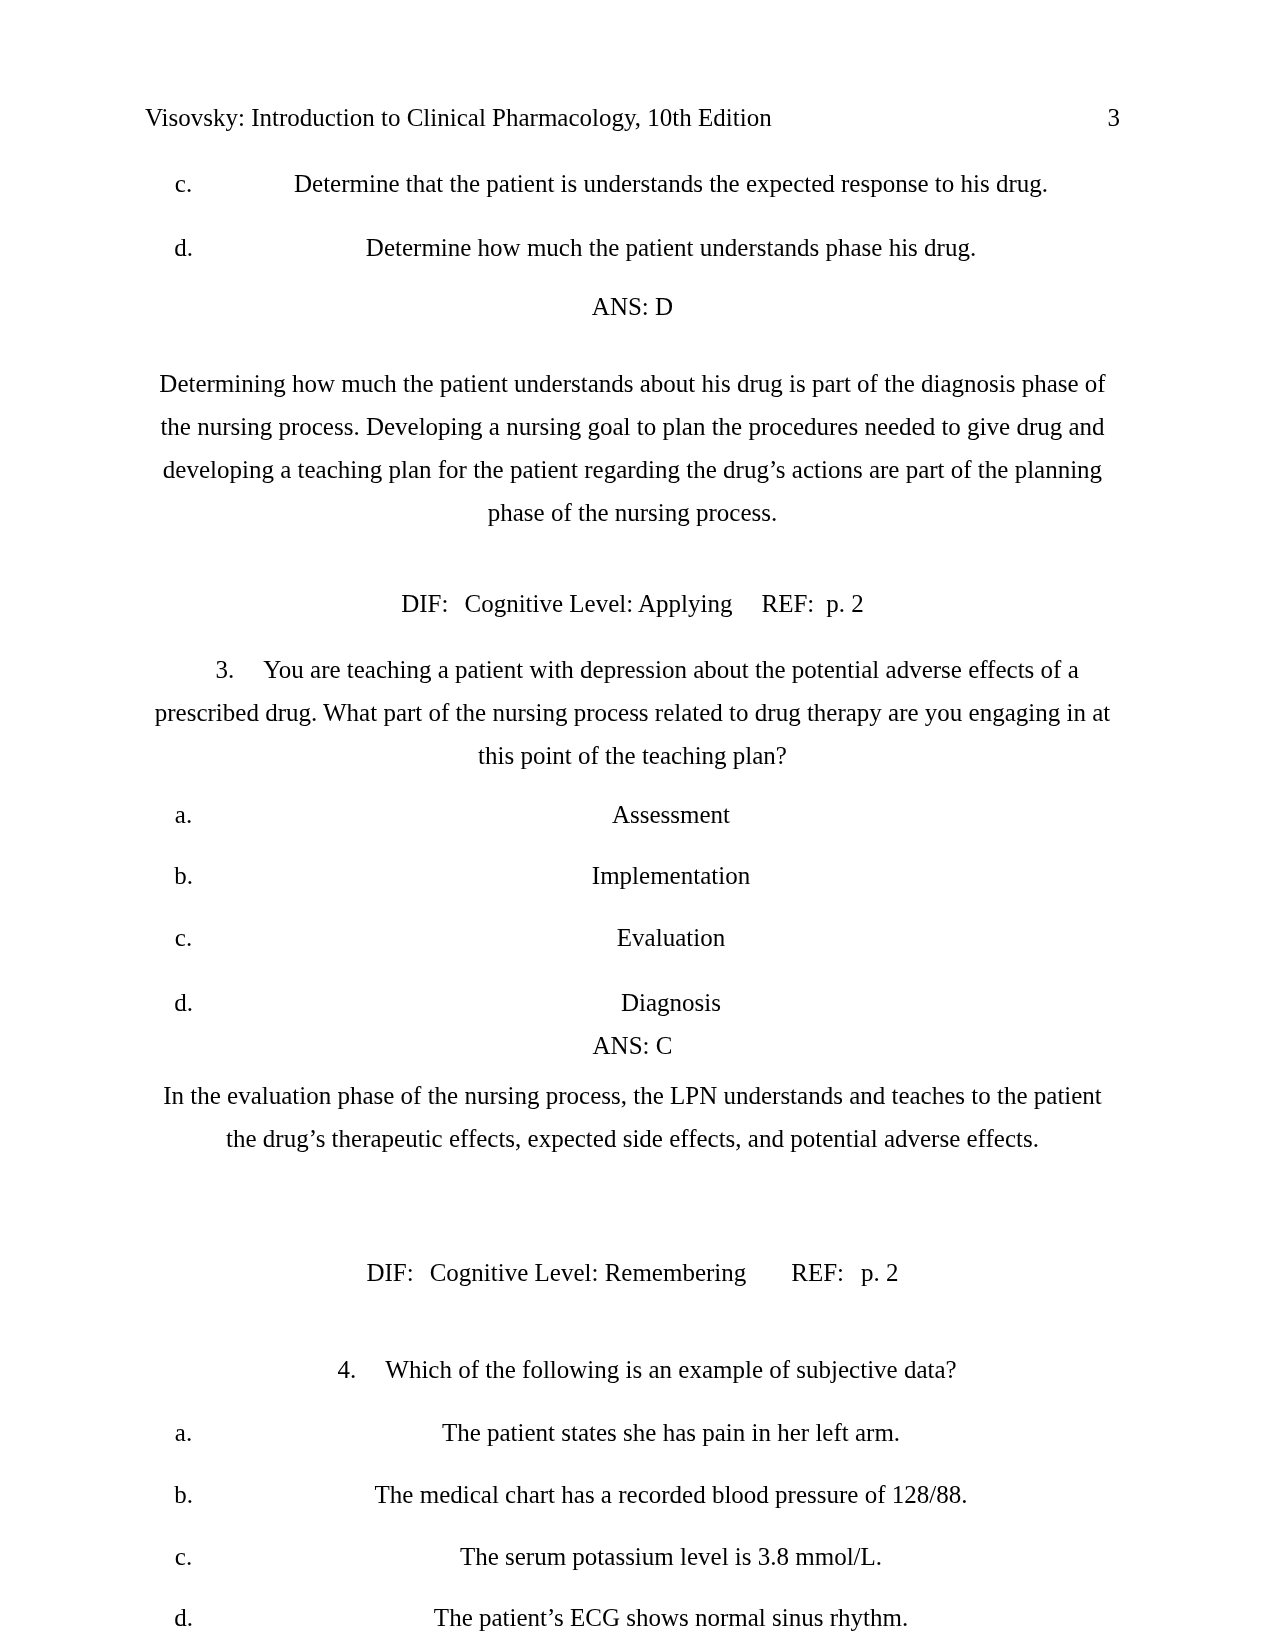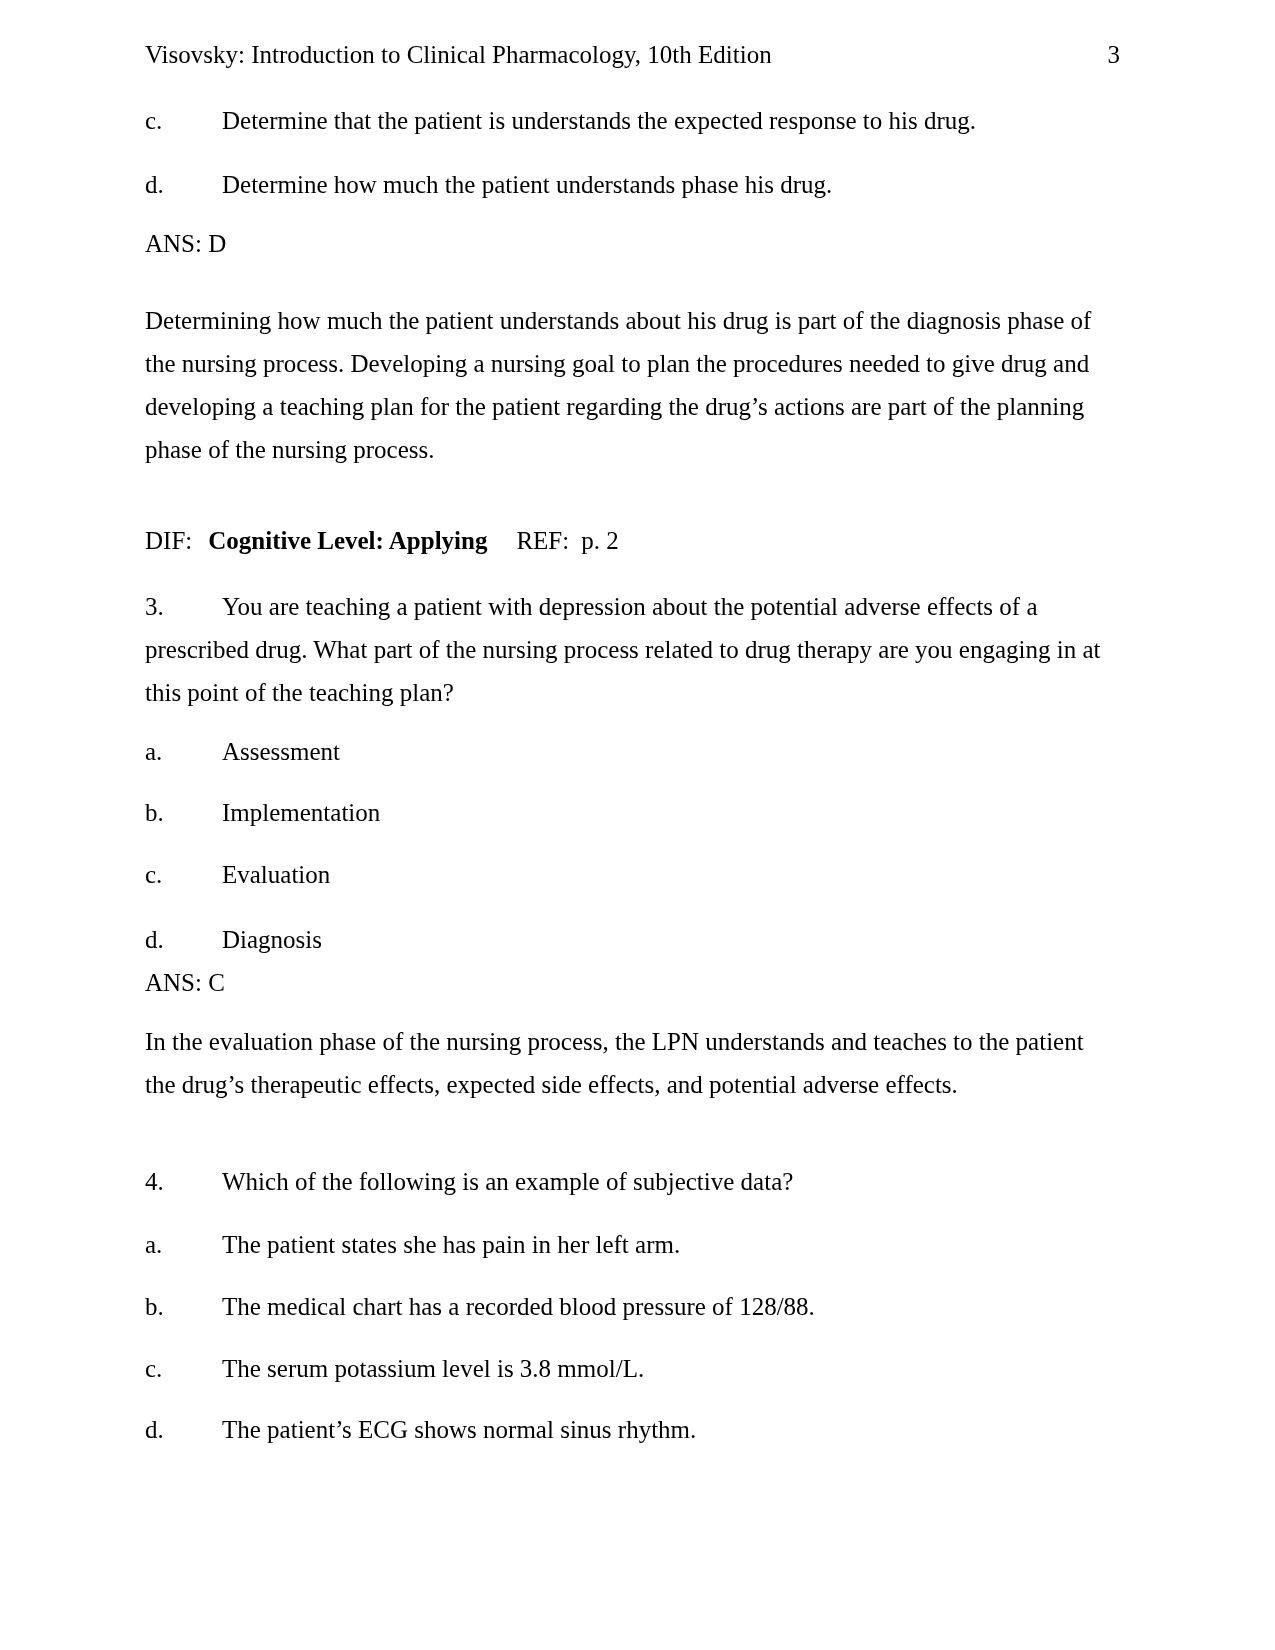--- a/index.html
+++ b/index.html
@@ -11,21 +11,22 @@
     width: 1275px;
     height: 1650px;
     font-family: "Liberation Serif", "DejaVu Serif", serif;
     font-size: 25px;
     color: #000000;
     overflow: hidden;
   }
   .page {
     box-sizing: content-box;
     width: 975px;
-    padding: 33px 155px 0 145px;
+    padding: 96px 155px 0 145px;
+    text-align: center;
   }
   .line, .para, .stem, .dif, .option, .page-header {
     margin: 0;
     line-height: 43px;
     font-weight: 400;
   }
   .page-header {
     display: flex;
     justify-content: space-between;
   }
@@ -34,21 +35,21 @@
   }
   .letter {
     display: inline-block;
     flex: 0 0 77px;
     width: 77px;
   }
   .opt-text {
     flex: 1 1 auto;
   }
   
-  .dif .g1 { margin-left: 16px; font-weight: bold; }
+  .dif .g1 { margin-left: 16px; }
   .dif .g2 { margin-left: 29px; margin-top: 8px; }
   .dif .g3 { margin-left: 12px; }
   .dif.wide .g2 { margin-left: 45px; }
   .dif.wide .g3 { margin-left: 17px; }
 </style>
 </head>
 <body>
 
 <div class="page">
 
@@ -90,22 +91,25 @@
     <span class="letter">c.</span>
     <span class="opt-text">Evaluation</span>
   </div>
   <div class="option" style="margin-top:22px">
     <span class="letter">d.</span>
     <span class="opt-text">Diagnosis</span>
   </div>
 
   <p class="line" style="margin-top:0">ANS: C</p>
 
-  <p class="para" style="margin-top:16px">In the evaluation phase of the nursing process, the LPN understands and teaches to the patient the drug’s therapeutic effects, expected side effects, and potential adverse effects.</p>
+  <p class="para" style="margin-top:7px">In the evaluation phase of the nursing process, the LPN understands and teaches to the patient the drug’s therapeutic effects, expected side effects, and potential adverse effects.</p>
 
+  <p class="dif wide" style="margin-top:91px">
+    <span>DIF:</span><span class="g1">Cognitive Level: Remembering</span><span class="g2">REF:</span><span class="g3">p. 2</span>
+  </p>
 
   <p class="stem" style="margin-top:54px">
     <span class="letter">4.</span><span>Which of the following is an example of subjective data?</span>
   </p>
 
   <div class="option" style="margin-top:20px">
     <span class="letter">a.</span>
     <span class="opt-text">The patient states she has pain in her left arm.</span>
   </div>
   <div class="option" style="margin-top:19px">

